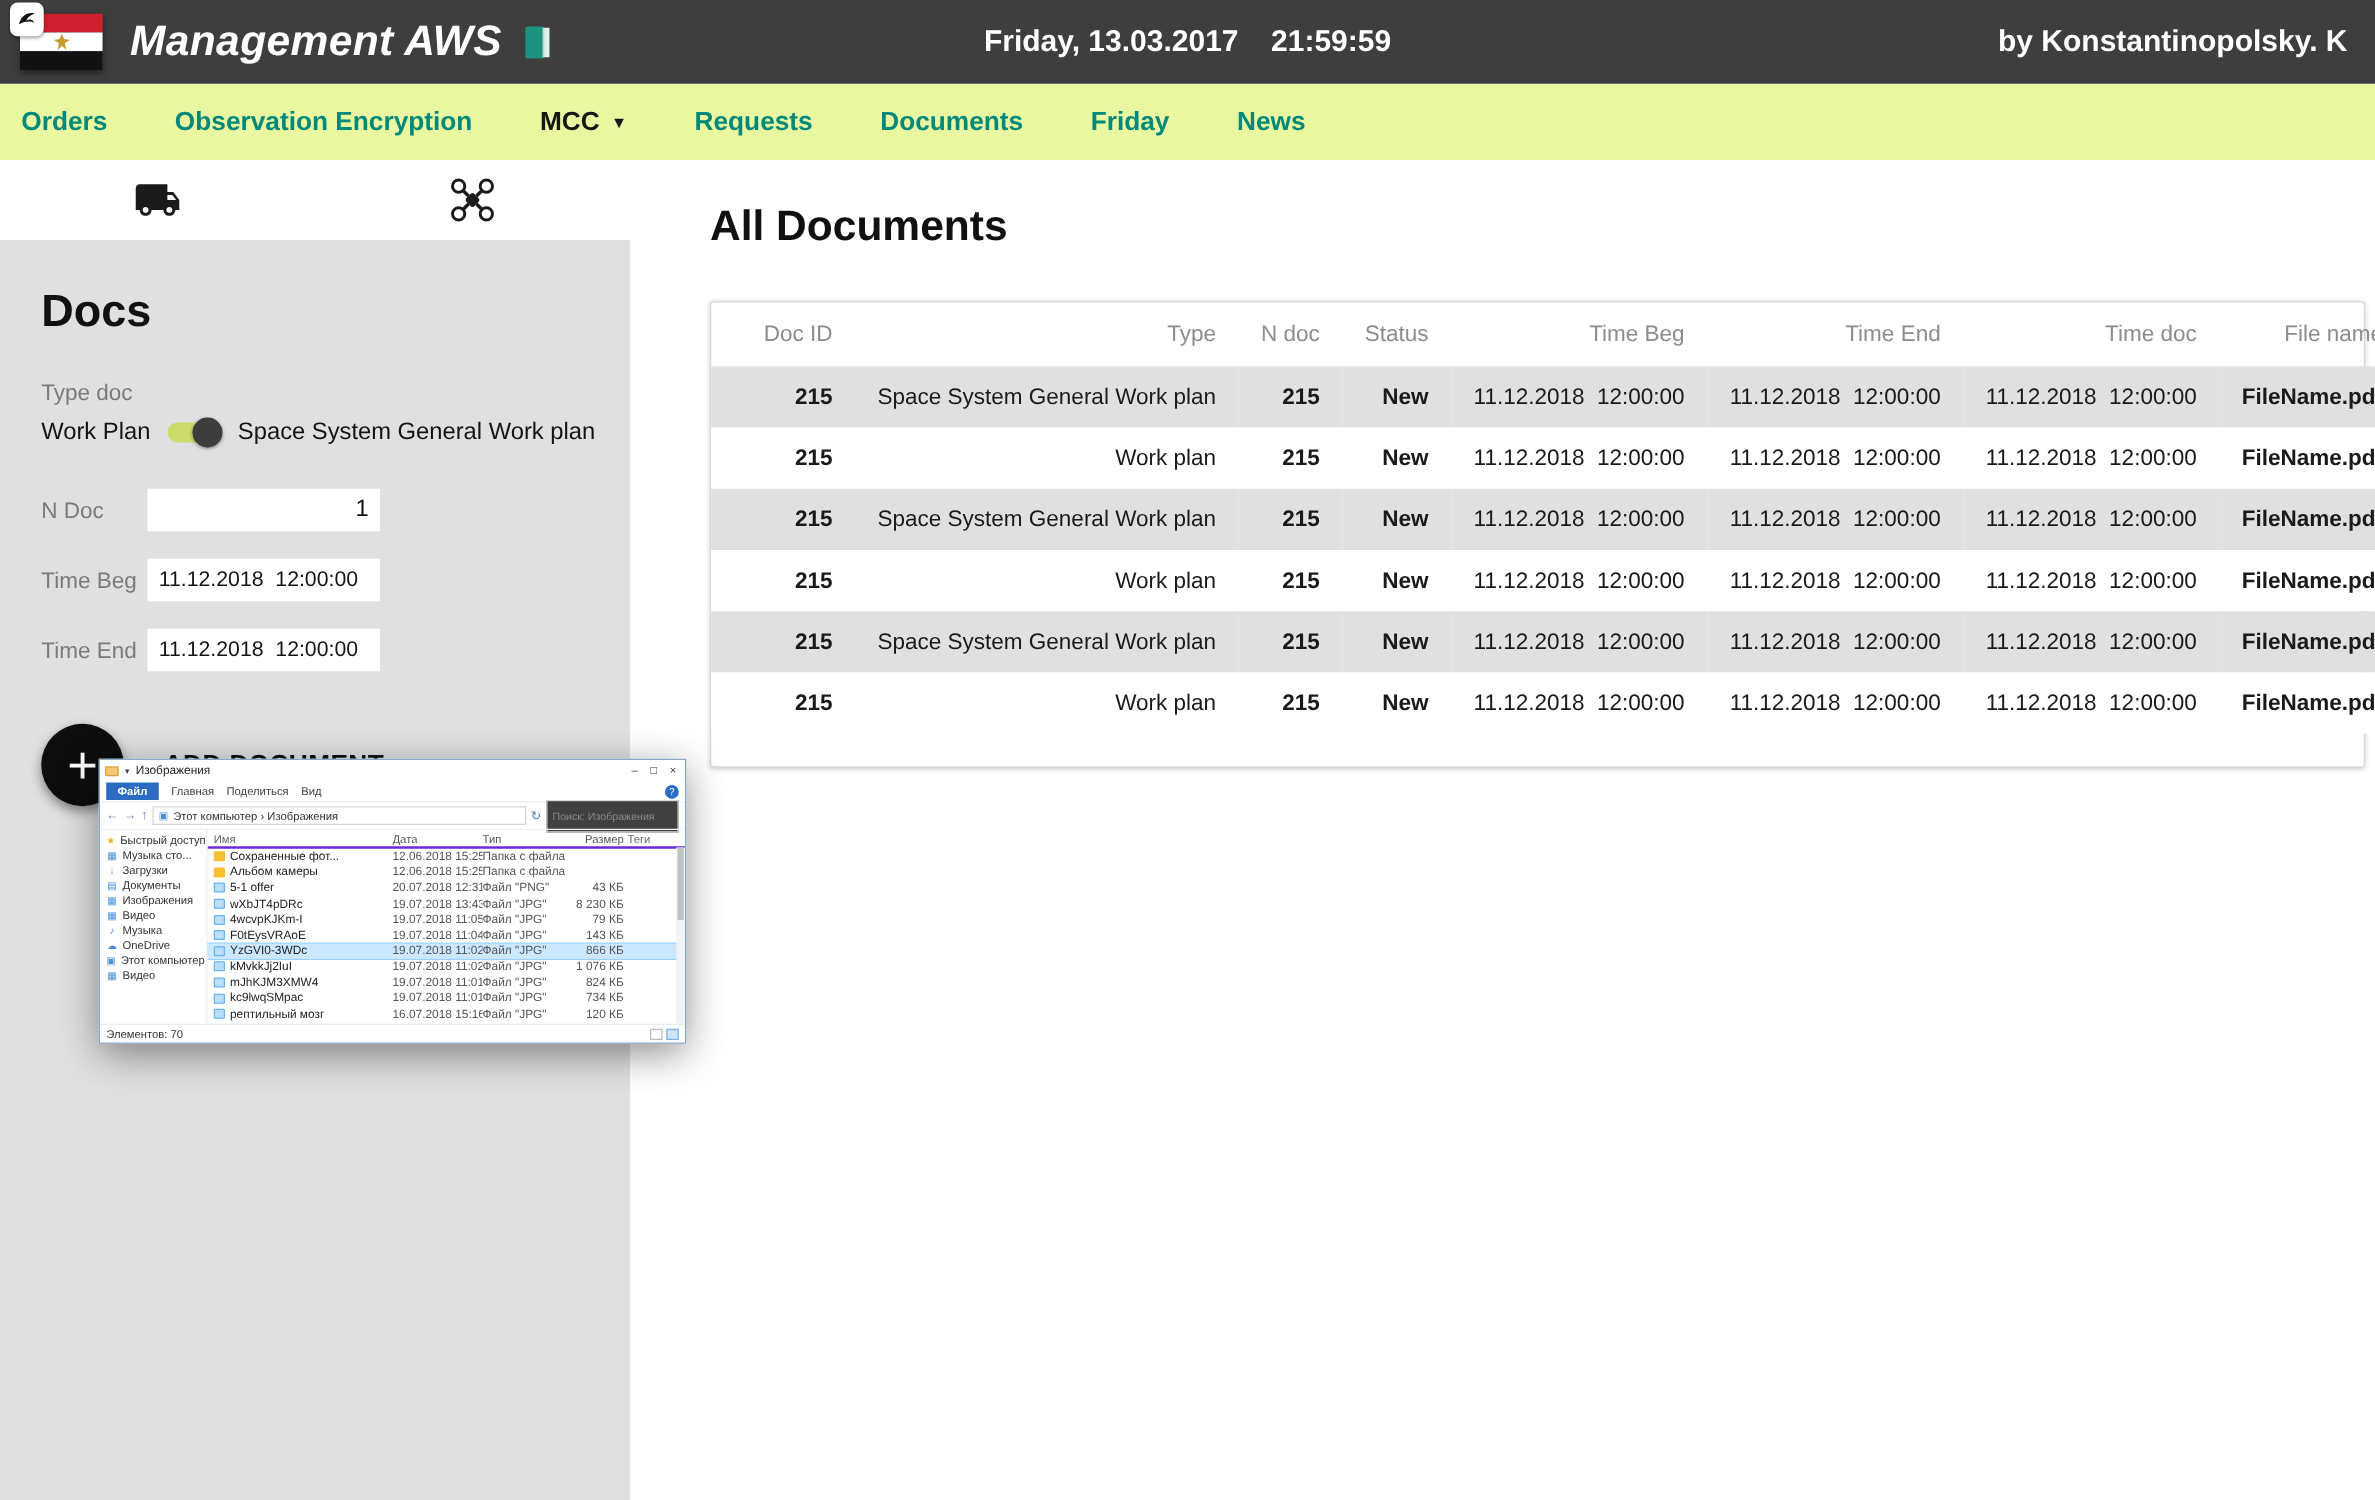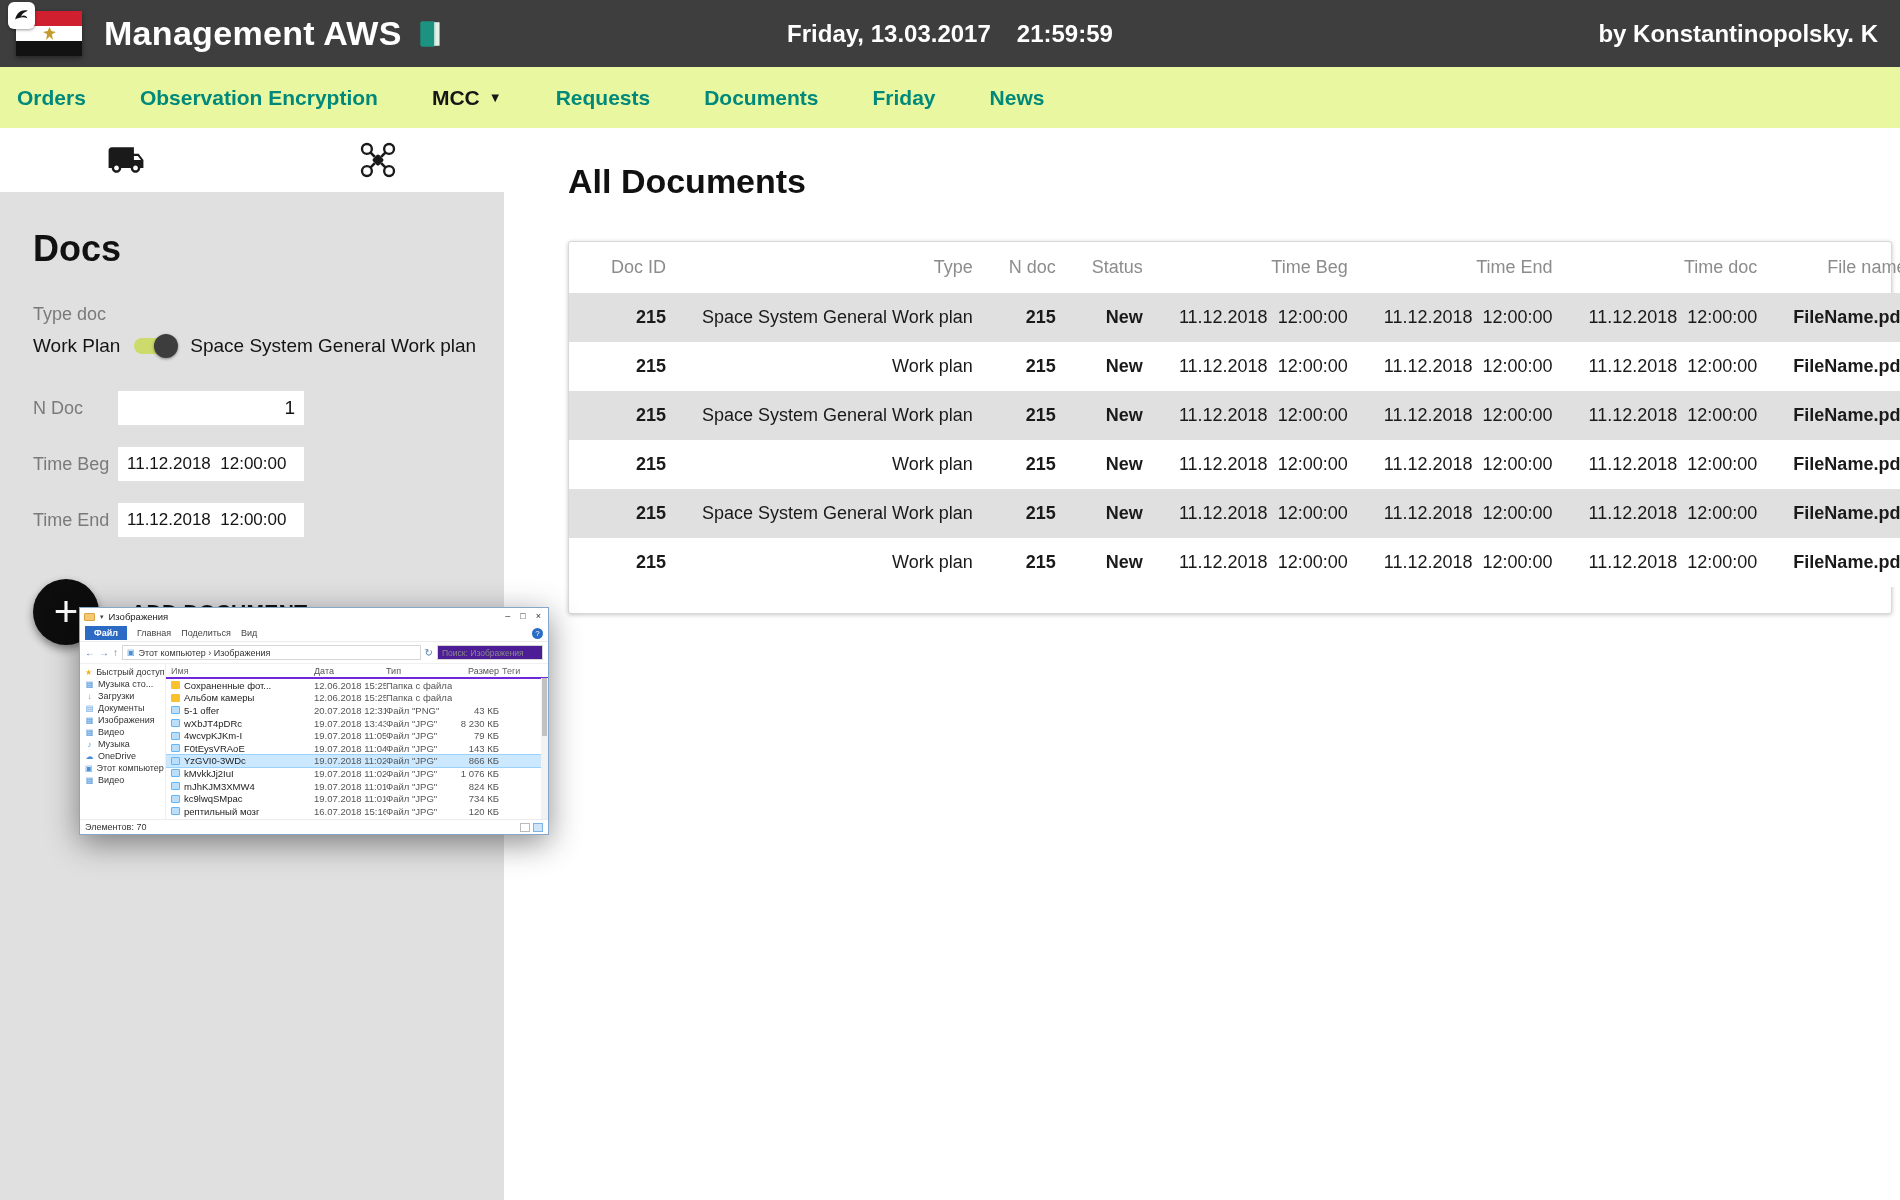--- a/index.html
+++ b/index.html
@@ -6,21 +6,21 @@
   html,body { width:1900px; height:1200px; }
   body { font-family:"Liberation Sans", sans-serif; background:#fff; position:relative; overflow:hidden; color:#1a1a1a; }
 
   
   .topbar { position:absolute; top:0; left:0; right:0; height:67px; background:#3e3e3e; color:#fff; display:flex; align-items:center; padding:0 22px 0 16px; z-index:3; }
   .flag { width:66px; height:45px; position:relative; margin-right:22px; box-shadow:0 2px 5px rgba(0,0,0,.45); flex:none; }
   .flag .st-red { height:15px; background:#d01f2e; }
   .flag .st-white { height:15px; background:#fff; display:flex; align-items:center; justify-content:center; }
   .flag .st-black { height:15px; background:#121212; }
   .flag-badge { position:absolute; top:-9px; left:-8px; width:27px; height:27px; background:#fff; border-radius:6px; display:flex; align-items:center; justify-content:center; box-shadow:0 1px 3px rgba(0,0,0,.4); }
-  .app-title { font-size:34px; font-weight:700; letter-spacing:.3px; }
+  .app-title { font-size:34px; font-weight:700; letter-spacing:.3px;font-style:italic; }
   .book-icon { margin-left:16px; display:flex; }
   .dt-group { position:absolute; left:50%; transform:translateX(-50%); display:flex; gap:26px; font-size:24px; font-weight:700; }
   .author { margin-left:auto; font-size:24px; font-weight:700; }
 
   
   .navbar { position:absolute; top:67px; left:0; right:0; height:61px; background:#e9f8a0; display:flex; align-items:center; padding-left:17px; gap:54px; z-index:2; }
   .nav-link { font-size:21px; font-weight:700; color:#00897b; cursor:pointer; white-space:nowrap; }
   .nav-link.mcc { color:#161616; display:flex; align-items:center; gap:9px; }
   .nav-link.mcc .caret { font-size:13px; }
 
@@ -78,21 +78,21 @@
   .ex-btn { font-size:9px; color:#333; cursor:pointer; line-height:1; }
   .ex-ribbon { height:17px; display:flex; align-items:center; gap:10px; padding:0 5px; border-bottom:1px solid #ececec; flex:none; }
   .ex-file-tab { background:#2b6bc4; color:#fff; font-size:9px; padding:2px 9px; cursor:pointer;font-weight:bold; }
   .ex-tab { font-size:9px; color:#444; cursor:pointer; }
   .ex-help { margin-left:auto; width:11px; height:11px; background:#2b6bc4; color:#fff; border-radius:50%; font-size:8px; display:flex; align-items:center; justify-content:center; cursor:pointer; }
   .ex-addr { height:21px; display:flex; align-items:center; gap:4px; padding:0 5px; flex:none; }
   .ex-arrow { color:#5a7fae; font-size:10px; cursor:pointer; }
   .ex-crumbbox { flex:1; height:15px; border:1px solid #d6d6d6; display:flex; align-items:center; gap:4px; padding:0 4px; font-size:9px; color:#333; background:#fff; }
   .ex-crumb-ico { color:#4a90d9; font-size:8px; }
   .ex-refresh { color:#5a7fae; font-size:10px; cursor:pointer; }
-  .ex-search { width:106px; height:15px; border:1px solid #d6d6d6; display:flex; align-items:center; padding:0 4px; color:#8a8a8a; font-size:8.5px; background:#4c1d95; }
+  .ex-search { width:106px; height:26px; border:1px solid #d6d6d6; display:flex; align-items:center; padding:0 4px; color:#8a8a8a; font-size:8.5px; background:#404040; }
   .ex-body { flex:1; display:flex; overflow:hidden; border-top:1px solid #f0f0f0; }
   .ex-nav { width:86px; flex:none; border-right:1px solid #eee; padding:2px 0 0 3px; overflow:hidden; }
   .ex-nav-item { display:flex; align-items:center; gap:4px; padding:1px 2px; font-size:9px; color:#333; white-space:nowrap; cursor:pointer; }
   .ex-nav-ico { width:9px; font-size:8px; text-align:center; color:#7a7a7a; }
   .ex-nav-item.gold .ex-nav-ico { color:#f0b429; }
   .ex-nav-item.blue .ex-nav-ico { color:#4a90d9; }
   .ex-list { flex:1; position:relative; overflow:hidden; }
   .ex-list-head { display:flex; color:#666; font-size:9px; padding:2px 0 1px; border-bottom:2px solid #6d28d9; }
   .ex-c { white-space:nowrap; overflow:hidden; }
   .ex-c.name { width:148px; padding-left:5px; display:flex; align-items:center; gap:4px; }

